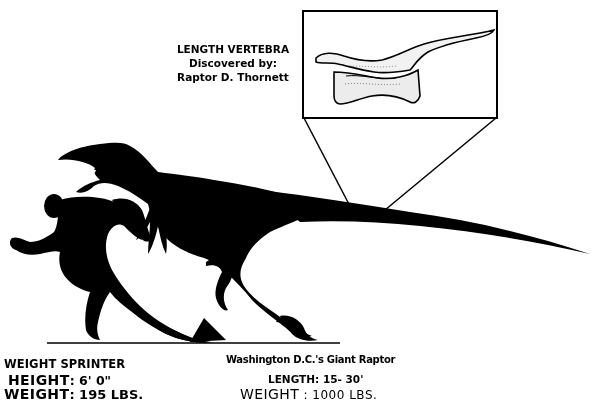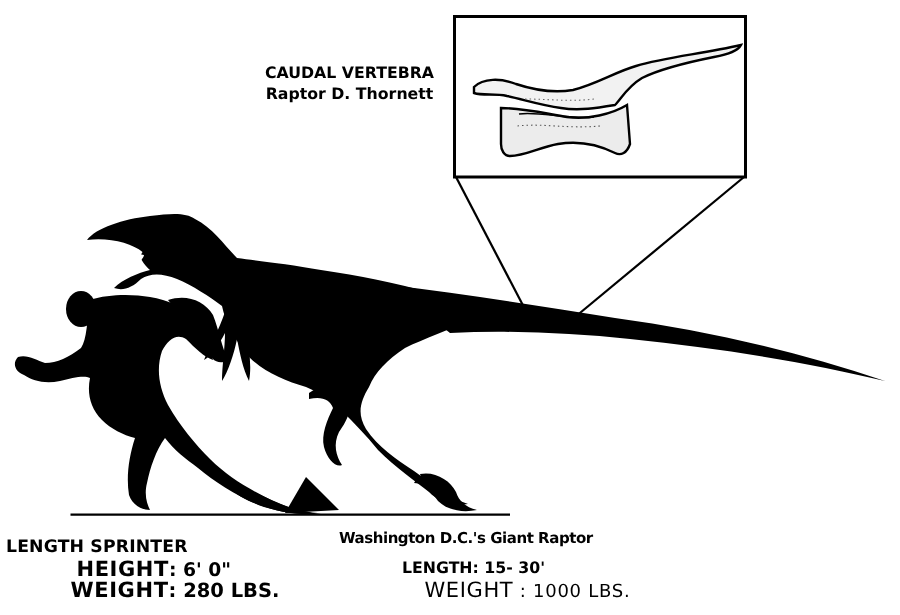--- a/index.html
+++ b/index.html
@@ -6,21 +6,21 @@
     body { width: 600px; height: 410px; position: relative; overflow: hidden; font-family: "DejaVu Sans", sans-serif; color: #000; }
     #art { position: absolute; left: 0; top: 0; width: 600px; height: 410px; }
     .lbl { position: absolute; color: #000; white-space: nowrap; }
     .vert-caption { left: 172px; top: 42px; width: 122px; text-align: center; font-weight: bold; font-size: 10.5px; line-height: 14px; }
     .sprinter-title { left: 4px; top: 357px; font-weight: bold; font-size: 11.5px; letter-spacing: 0.1px; }
     .sprinter-height { left: 8px; top: 372px; font-weight: bold; font-size: 12.5px; }
     .sprinter-weight { left: 4px; top: 386px; font-weight: bold; font-size: 13px; }
     .raptor-title { left: 226px; top: 354px; font-weight: bold; font-size: 10px; letter-spacing: -0.3px; }
     .raptor-length { left: 268px; top: 373px; font-weight: bold; font-size: 10.5px; }
     .raptor-weight { left: 240px; top: 386px; font-weight: normal; font-size: 12px; letter-spacing: 0.5px; }
-    .big { font-size: 14px; letter-spacing: 0.4px; margin-left: 43px; }
+    .big { font-size: 14px; letter-spacing: 0.4px; }
   </style>
 </head>
 <body>
 
 <svg id="art" viewBox="0 0 600 410" xmlns="http://www.w3.org/2000/svg">
 
   <line x1="47" y1="343" x2="340" y2="343" stroke="#000" stroke-width="1.5"></line>
 
   <g>
     <rect x="303" y="11" width="194" height="107" fill="#fff" stroke="#000" stroke-width="2"></rect>
@@ -60,29 +60,30 @@
     <path d="M60,200 C72,196 88,196 100,198 C112,200 122,204 130,214 C136,222 140,232 142,240 C136,238 130,232 124,226 C118,222 112,226 108,234 C104,246 106,258 112,270 C120,284 130,296 140,306 C152,318 166,326 182,334 C196,340 206,342 214,342 C202,344 190,342 176,338 C160,332 144,322 132,312 C124,306 116,300 110,292 C104,300 100,312 98,322 C96,330 98,336 100,340 C94,340 88,336 86,330 C84,318 86,304 90,292 C82,290 74,286 68,280 C60,272 58,262 60,252 C56,250 48,252 40,254 C30,256 22,254 16,250 C10,248 8,242 12,238 C18,236 24,240 30,242 C38,242 46,238 54,232 C58,226 58,214 60,200 Z"></path>
 
     <path d="M112,200 C124,196 136,200 142,210 C146,220 148,232 152,240 C146,244 140,240 138,232 C134,222 128,214 120,210 Z"></path>
 
     <path d="M150,318 C164,326 178,332 192,338 C200,340 206,342 210,342 C196,344 180,340 166,334 C158,330 152,326 150,318 Z"></path>
     <path d="M204,318 L226,340 L190,342 Z"></path>
   </g>
 </svg>
 
 <div class="lbl vert-caption">
-  <div>CAUDAL VERTEBRA</div>
+  <div>LENGTH VERTEBRA</div>
+  <div>Discovered by:</div>
   <div>Raptor D. Thornett</div>
 </div>
 
-<div class="lbl sprinter-title">LENGTH SPRINTER</div>
+<div class="lbl sprinter-title">WEIGHT SPRINTER</div>
 <div class="lbl sprinter-height">
   <span class="big">HEIGHT</span><span>: 6' 0"</span>
 </div>
 <div class="lbl sprinter-weight">
-  <span class="big">WEIGHT</span><span>: 280 LBS.</span>
+  <span class="big">WEIGHT</span><span>: 195 LBS.</span>
 </div>
 
 <div class="lbl raptor-title">Washington D.C.'s Giant Raptor</div>
 <div class="lbl raptor-length">LENGTH: 15- 30'</div>
 <div class="lbl raptor-weight">
   <span class="big">WEIGHT</span><span> : 1000 LBS.</span>
 </div>
 
 </body></html>

